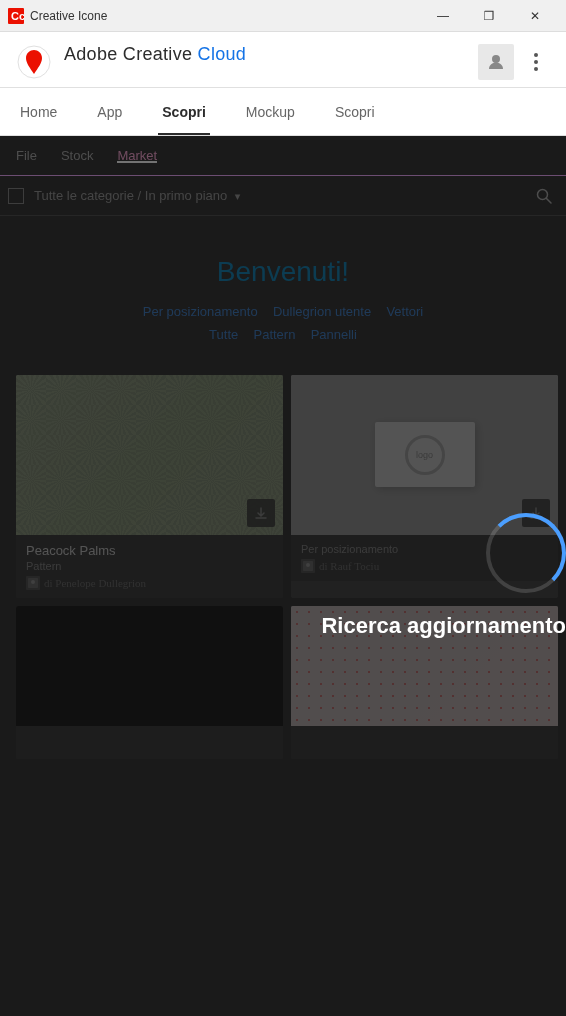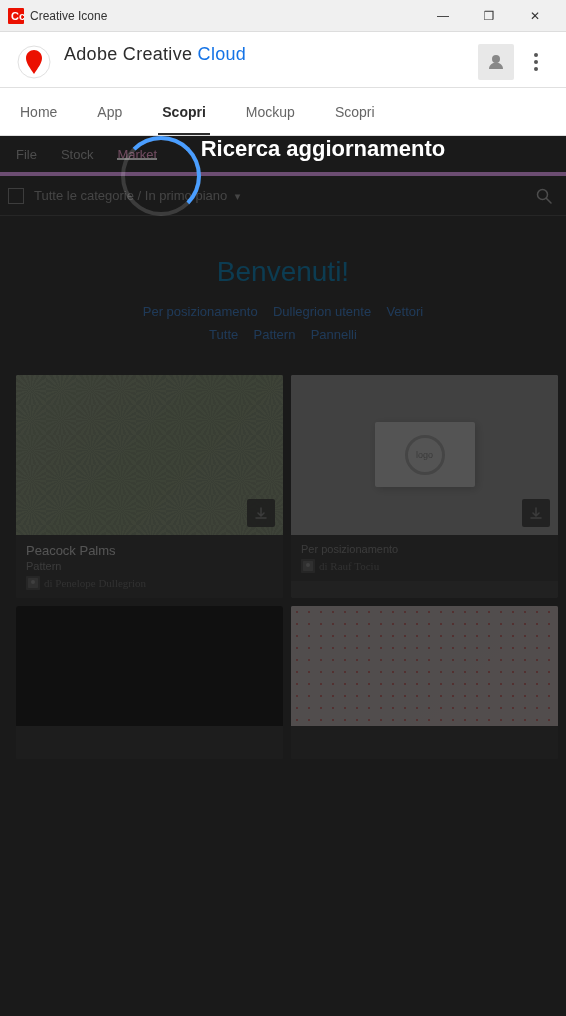--- a/index.html
+++ b/index.html
@@ -139,21 +139,21 @@
     }
 
     
     .sub-nav {
       height: 40px;
       background: #3a3a3a;
       display: flex;
       align-items: center;
       padding: 12px 16px;
       gap: 24px;
-      border-bottom: 4px solid #f0abfc;
+      border-bottom: 1px solid #f0abfc;
     }
     .sub-nav-item {
       font-size: 13px;
       color: #aaa;
       cursor: pointer;
       height: 100%;
       display: flex;
       align-items: center;
       position: relative;
     }
@@ -360,22 +360,22 @@
       color: #888;
       font-family: Liberation Serif, serif;
     }
 
     
     .overlay {
       position: absolute;
       inset: 0;
       background: rgba(0,0,0,0.55);
       display: flex;
-      flex-direction: row;
-      align-items: flex-start;
+      flex-direction: column;
+      align-items: flex-end;
       justify-content: center;
       z-index: 10;
     }
 
     
     .spinner-container {
       position: relative;
       width: 80px;
       height: 80px;
       margin-bottom: 20px;

